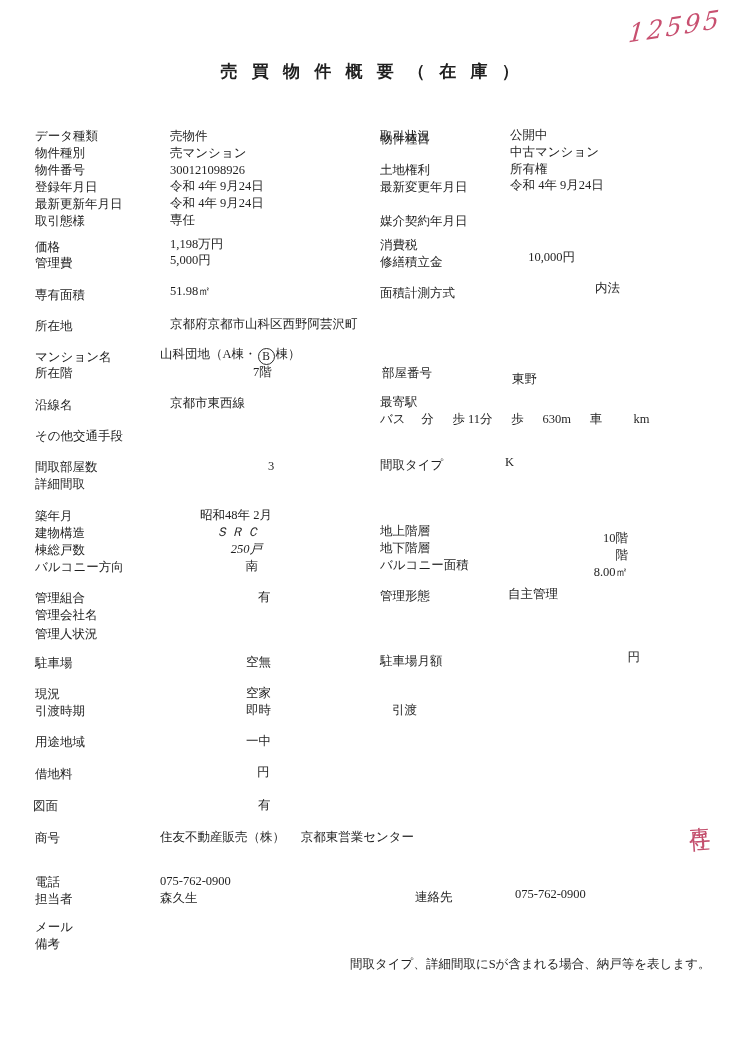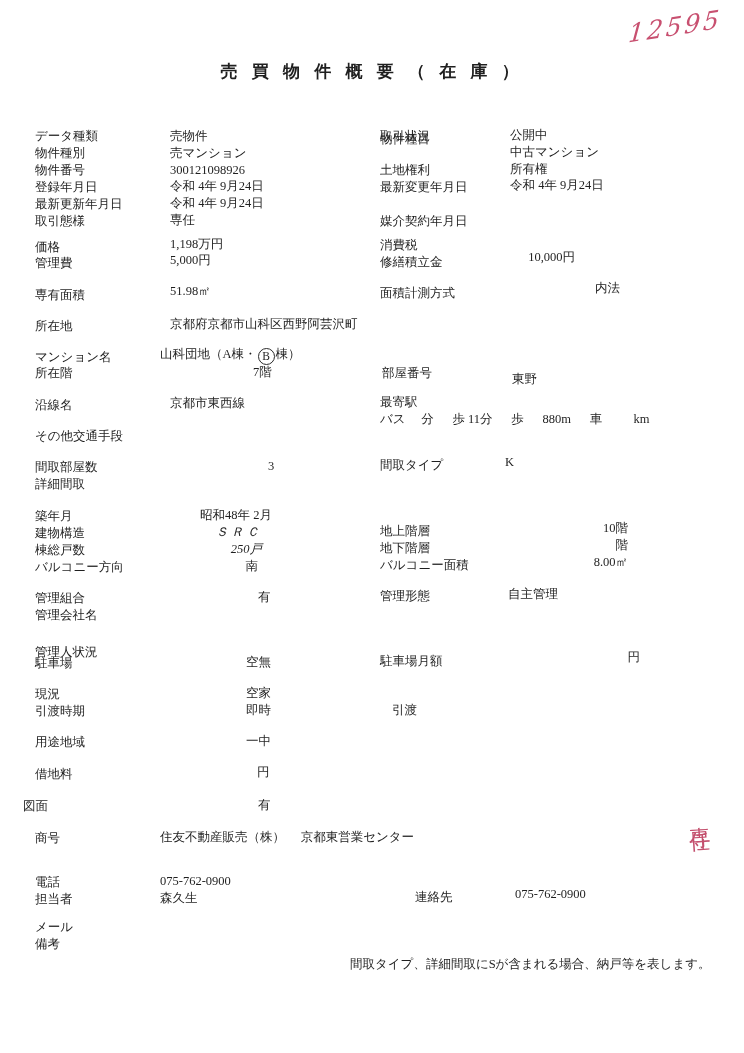--- a/index.html
+++ b/index.html
@@ -5,21 +5,21 @@
   html,body{margin:0;padding:0;background:#ffffff;}
   #page{
     position:relative;width:744px;height:1053px;background:#ffffff;overflow:hidden;
     font-family:"Liberation Serif","DejaVu Serif",serif;color:#1f1f1f;
   }
   .t{position:absolute;font-size:12.5px;line-height:1.15;white-space:pre;}
   .title{left:0;right:0;text-align:center;font-size:17px;font-weight:bold;letter-spacing:5px;}
   .ra{text-align:right;}
   .rv1{left:170px;width:140px;}   
   .rv2{left:170px;width:92px;text-align:right;font-style:italic;}    
-  .rv3{left:480px;width:148px;text-align:right;}   
+  .rv3{left:480px;width:148px;text-align:right;margin-top:10px;}   
   .src{letter-spacing:3px;}
   .circle{
     display:inline-block;border:1.3px solid #2a2a2a;border-radius:50%;
     width:15px;height:15px;line-height:14px;text-align:center;font-size:11.5px;
     vertical-align:-2px;margin:0 1px;
   }
   .red-num{
     position:absolute;left:628px;top:12px;color:#c85070;font-size:25px;
     font-style:italic;letter-spacing:3px;transform:rotate(-9deg) skewX(-14deg);
     font-family:"DejaVu Serif",serif;
@@ -82,21 +82,21 @@
   <span class="t" style="left:160px;top:347px"><span>山科団地（A棟・</span><span class="circle">B</span><span>棟）</span></span>
 
   <span class="t" style="left:35px;top:366px">所在階</span>
   <span class="t" style="left:253px;top:365px">7階</span>
   <span class="t" style="left:382px;top:366px">部屋番号</span>
 
   <span class="t" style="left:35px;top:398px">沿線名</span>
   <span class="t" style="left:170px;top:396px">京都市東西線</span>
   <span class="t" style="left:380px;top:395px">最寄駅</span>
   <span class="t" style="left:512px;top:372px">東野</span>
-  <span class="t" style="left:380px;top:412px">バス　 分　  歩 11分　  歩　  880m　  車　　  km</span>
+  <span class="t" style="left:380px;top:412px">バス　 分　  歩 11分　  歩　  630m　  車　　  km</span>
   <span class="t" style="left:35px;top:429px">その他交通手段</span>
 
   <span class="t" style="left:35px;top:460px">間取部屋数</span>
   <span class="t" style="left:268px;top:459px">3</span>
   <span class="t" style="left:380px;top:458px">間取タイプ</span>
   <span class="t" style="left:505px;top:455px">K</span>
   <span class="t" style="left:35px;top:477px">詳細間取</span>
 
   <span class="t" style="left:35px;top:509px">築年月</span>
   <span class="t" style="left:200px;top:508px">昭和48年 2月</span>
@@ -111,38 +111,38 @@
   <span class="t" style="left:35px;top:560px">バルコニー方向</span>
   <span class="t ra" style="left:170px;width:88px;top:559px">南</span>
   <span class="t" style="left:380px;top:558px">バルコニー面積</span>
   <span class="t rv3" style="top:555px">8.00㎡</span>
 
   <span class="t" style="left:35px;top:591px">管理組合</span>
   <span class="t" style="left:258px;top:590px">有</span>
   <span class="t" style="left:380px;top:589px">管理形態</span>
   <span class="t" style="left:508px;top:587px">自主管理</span>
   <span class="t" style="left:35px;top:608px">管理会社名</span>
-  <span class="t" style="left:35px;top:645px">管理人状況</span>
+  <span class="t" style="left:35px;top:627px">管理人状況</span>
 
   <span class="t" style="left:35px;top:656px">駐車場</span>
   <span class="t" style="left:246px;top:655px">空無</span>
   <span class="t" style="left:380px;top:654px">駐車場月額</span>
   <span class="t ra" style="left:500px;width:140px;top:650px">円</span>
 
   <span class="t" style="left:35px;top:687px">現況</span>
   <span class="t" style="left:246px;top:686px">空家</span>
   <span class="t" style="left:35px;top:704px">引渡時期</span>
   <span class="t" style="left:246px;top:703px">即時</span>
   <span class="t" style="left:392px;top:703px">引渡</span>
 
   <span class="t" style="left:35px;top:735px">用途地域</span>
   <span class="t" style="left:246px;top:734px">一中</span>
   <span class="t" style="left:35px;top:767px">借地料</span>
   <span class="t" style="left:257px;top:765px">円</span>
-  <span class="t" style="left:23px;top:799px">図面</span>
+  <span class="t" style="left:33px;top:799px">図面</span>
   <span class="t" style="left:258px;top:798px">有</span>
 
   <span class="t" style="left:35px;top:831px">商号</span>
   <span class="t" style="left:160px;top:830px">住友不動産販売（株）　 京都東営業センター</span>
   <div class="red-vert">専任</div>
 
   <span class="t" style="left:35px;top:875px">電話</span>
   <span class="t" style="left:160px;top:874px">075-762-0900</span>
   <span class="t" style="left:35px;top:892px">担当者</span>
   <span class="t" style="left:160px;top:891px">森久生</span>

